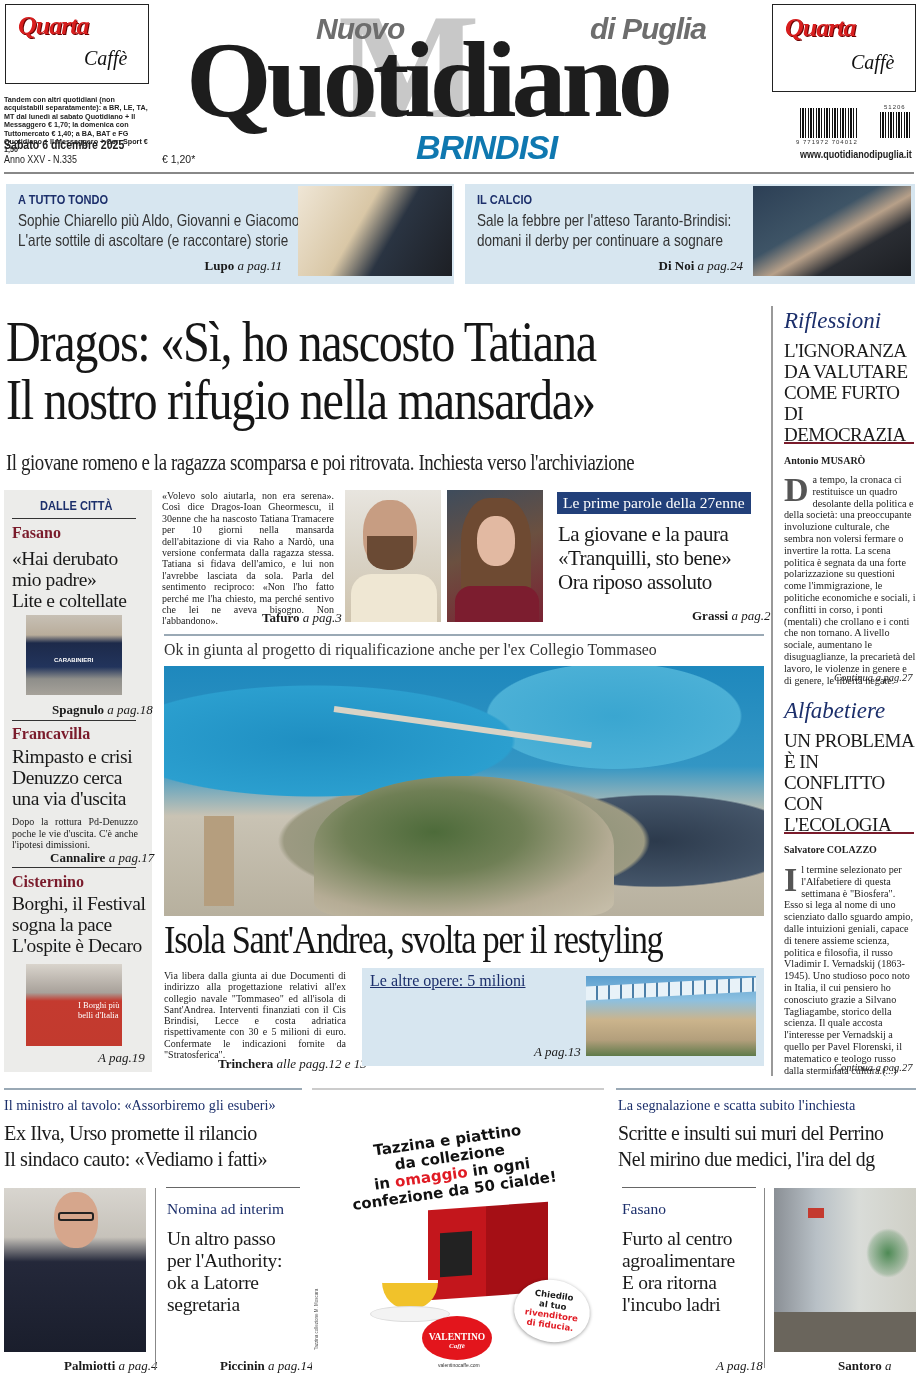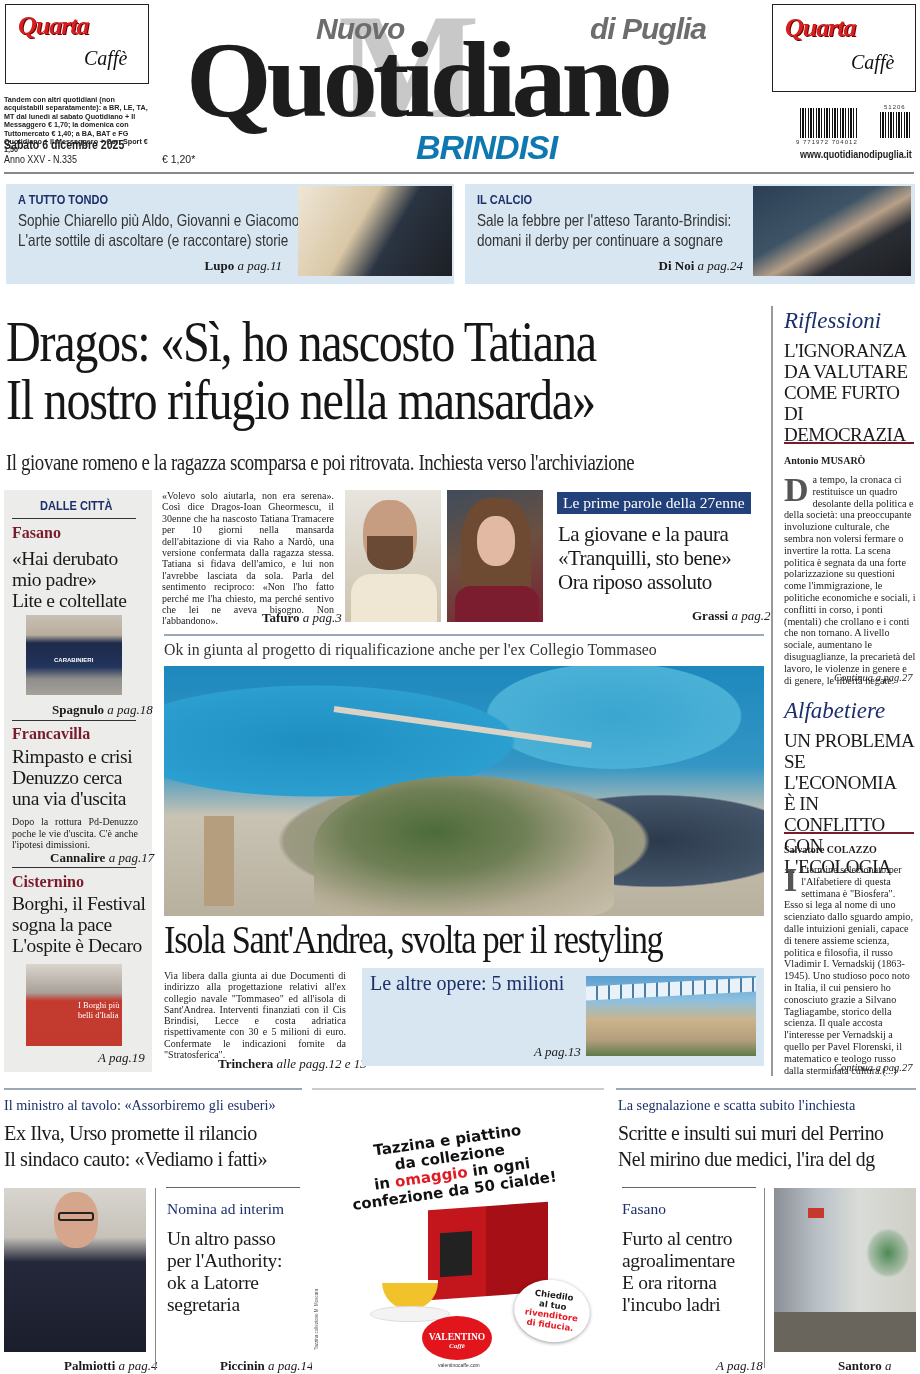--- a/index.html
+++ b/index.html
@@ -41,21 +41,21 @@
 
   .column-cat { font-family: "Liberation Serif", serif; font-style: italic; color:#1c2f6b; font-size: 23px; }
   .column-head { font-family: "Liberation Serif", serif; font-size: 19px; line-height: 21px; color: #1a1a1a; letter-spacing: -0.5px; }
   .column-auth { font-family: "Liberation Serif", serif; font-weight: bold; font-size: 10px; color:#222; }
   .dropcap { float:left; font-family:"Liberation Serif",serif; font-size: 34px; line-height: 28px; color:#555; margin: 2px 4px 0 0; font-weight: bold; }
 
   .photo { overflow: hidden; }
   .ph-man { background: linear-gradient(180deg,#e8e5df 0%,#d9d3c6 50%,#cfc4ae 100%); }
   .ph-woman { background: linear-gradient(160deg,#3e4c5c 0%,#6b5040 45%,#7a2233 100%); }
   .navy-label { background:#22407a; color:#fff; font-family:"Liberation Serif",serif; font-size: 15.5px; padding: 2px 6px; white-space: nowrap; }
-  .blue-kicker { font-family:"Liberation Serif",serif; color:#1c2f6b; font-size: 20px; }
+  .blue-kicker { font-family:"Liberation Serif",serif; color:#1c2f6b; font-size: 16px; text-decoration: underline; }
 
   .aerial { background:
       radial-gradient(ellipse 60% 40% at 25% 30%, #1f8fc2 0%, #2b9fcf 55%, transparent 56%),
       radial-gradient(ellipse 35% 35% at 75% 20%, #3aa6d0 0%, #4bb0d6 60%, transparent 61%),
       radial-gradient(ellipse 50% 40% at 50% 70%, #7b8a6a 0%, #9c9a82 60%, transparent 62%),
       radial-gradient(ellipse 40% 30% at 82% 70%, #2c3a4c 0%, #45566a 60%, transparent 62%),
       linear-gradient(180deg, #1e88bd 0%, #3396c4 40%, #c9c3b4 60%, #b7b09e 100%); }
 
   .box-light { background:#d7e6f0; }
 
@@ -203,21 +203,20 @@
 <div class="abs" style="left:784px;top:442px;width:130px;height:2px;background:#7a1b2b;"></div>
 <div class="abs column-auth" style="left:784px;top:455px;">Antonio MUSARÒ</div>
 <div class="abs col-body" style="left:784px;top:474px;width:132px;font-size:10.2px;line-height:11.8px;">
   <span class="dropcap">D</span><span>a tempo, la cronaca ci restituisce un quadro desolante della politica e della società: una preoccupante involuzione culturale, che sembra non volersi fermare o invertire la rotta. La scena politica è segnata da una forte polarizzazione su questioni come l'immigrazione, le politiche economiche e sociali, i conflitti in corso, i ponti (mentali) che crollano e i conti che non tornano. A livello sociale, aumentano le disuguaglianze, la precarietà del lavoro, le violenze in genere e di genere, le libertà negate.</span>
 </div>
 <div class="abs serif" style="left:834px;top:672px;font-size:10.5px;font-style:italic;color:#222;">Continua a pag.27</div>
 
 <div class="abs column-cat" style="left:784px;top:698px;">Alfabetiere</div>
 <div class="abs column-head" style="left:784px;top:730px;">
   <div>UN PROBLEMA</div>
-  <div>SE L'ECONOMIA</div>
   <div>È IN CONFLITTO</div>
   <div>CON L'ECOLOGIA</div>
 </div>
 <div class="abs" style="left:784px;top:832px;width:130px;height:2px;background:#7a1b2b;"></div>
 <div class="abs column-auth" style="left:784px;top:844px;">Salvatore COLAZZO</div>
 <div class="abs col-body" style="left:784px;top:864px;width:132px;font-size:10.2px;line-height:11.8px;">
   <span class="dropcap">I</span><span>l termine selezionato per l'Alfabetiere di questa settimana è "Biosfera". Esso si lega al nome di uno scienziato dallo sguardo ampio, dalle intuizioni geniali, capace di tenere assieme scienza, politica e filosofia, il russo Vladimir I. Vernadskij (1863-1945). Uno studioso poco noto in Italia, il cui pensiero ho conosciuto grazie a Silvano Tagliagambe, storico della scienza. Il quale accosta l'interesse per Vernadskij a quello per Pavel Florenski, il matematico e teologo russo dalla sterminata cultura.(...)</span>
 </div>
 <div class="abs serif" style="left:834px;top:1062px;font-size:10.5px;font-style:italic;color:#222;">Continua a pag.27</div>
 

